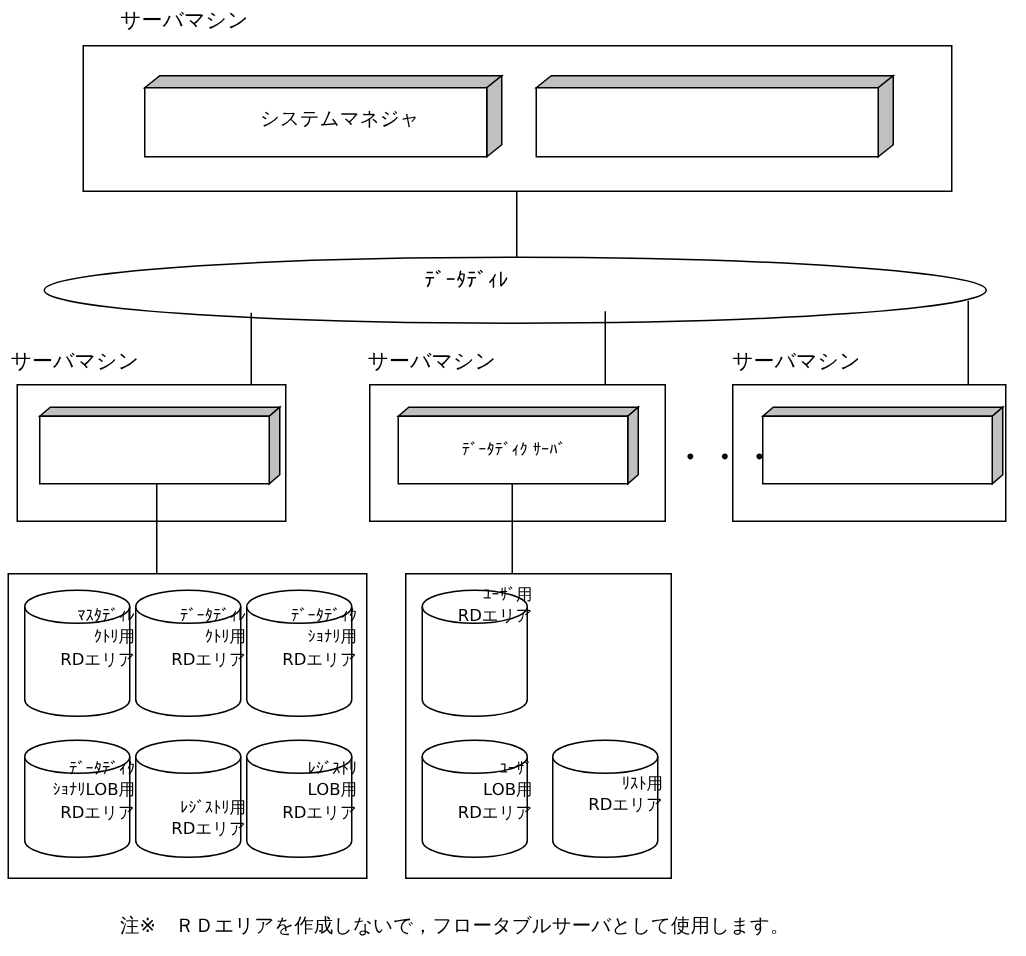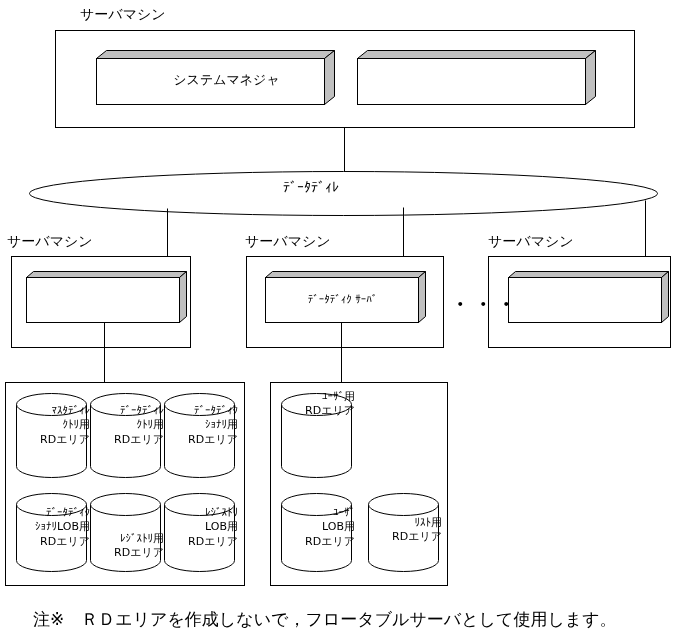--- a/index.html
+++ b/index.html
@@ -51,22 +51,23 @@
   
   .cyl-text {
     position: absolute;
     text-align: right;
     white-space: pre-line;
     font-size: 11px;
     line-height: 1.30;
   }
   .note {
     position: absolute;
-    font-size: 17px;
+    font-size: 13px;
     white-space: pre;
+    margin-left: 47px;
   }
   .dots {
     position: absolute;
     font-size: 20px;
     letter-spacing: 3px;
     font-weight: bold;
     line-height: 1;
   }
 </style>
 </head>

